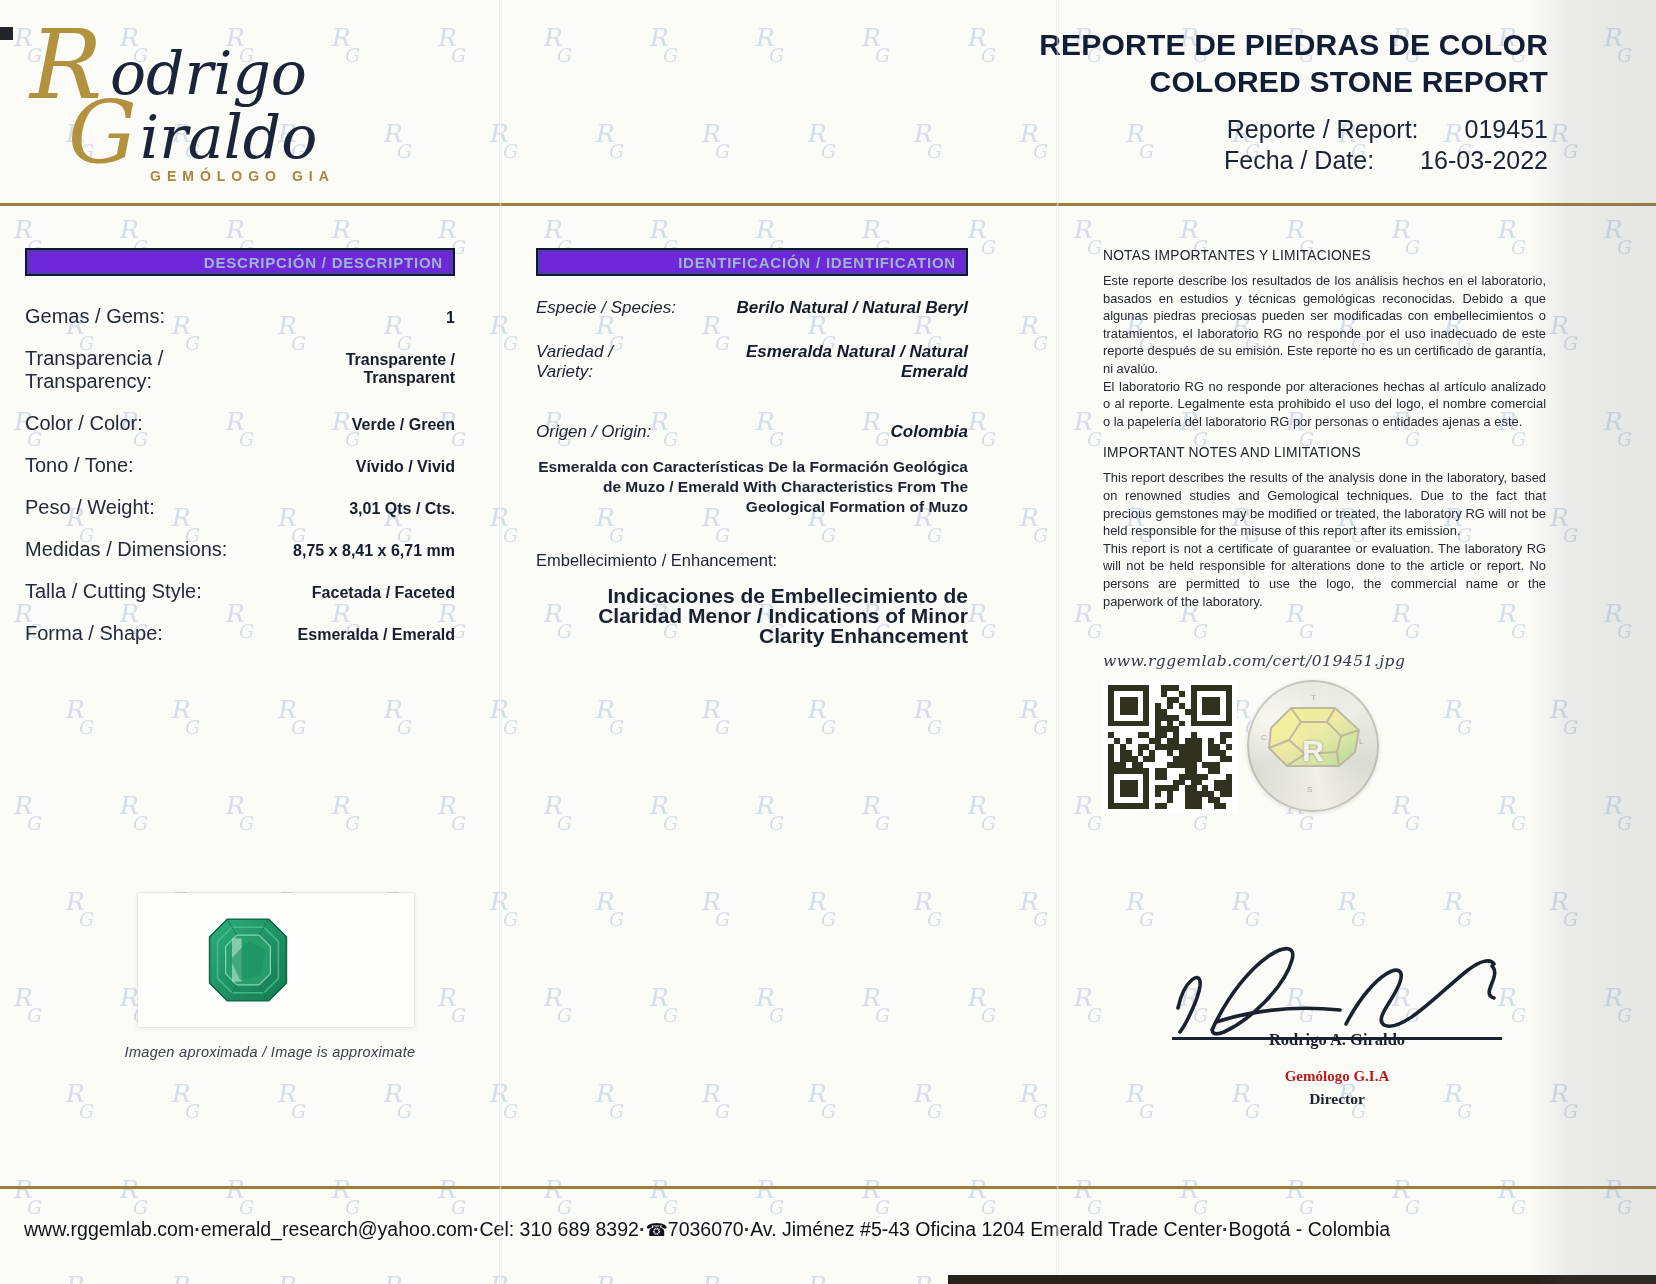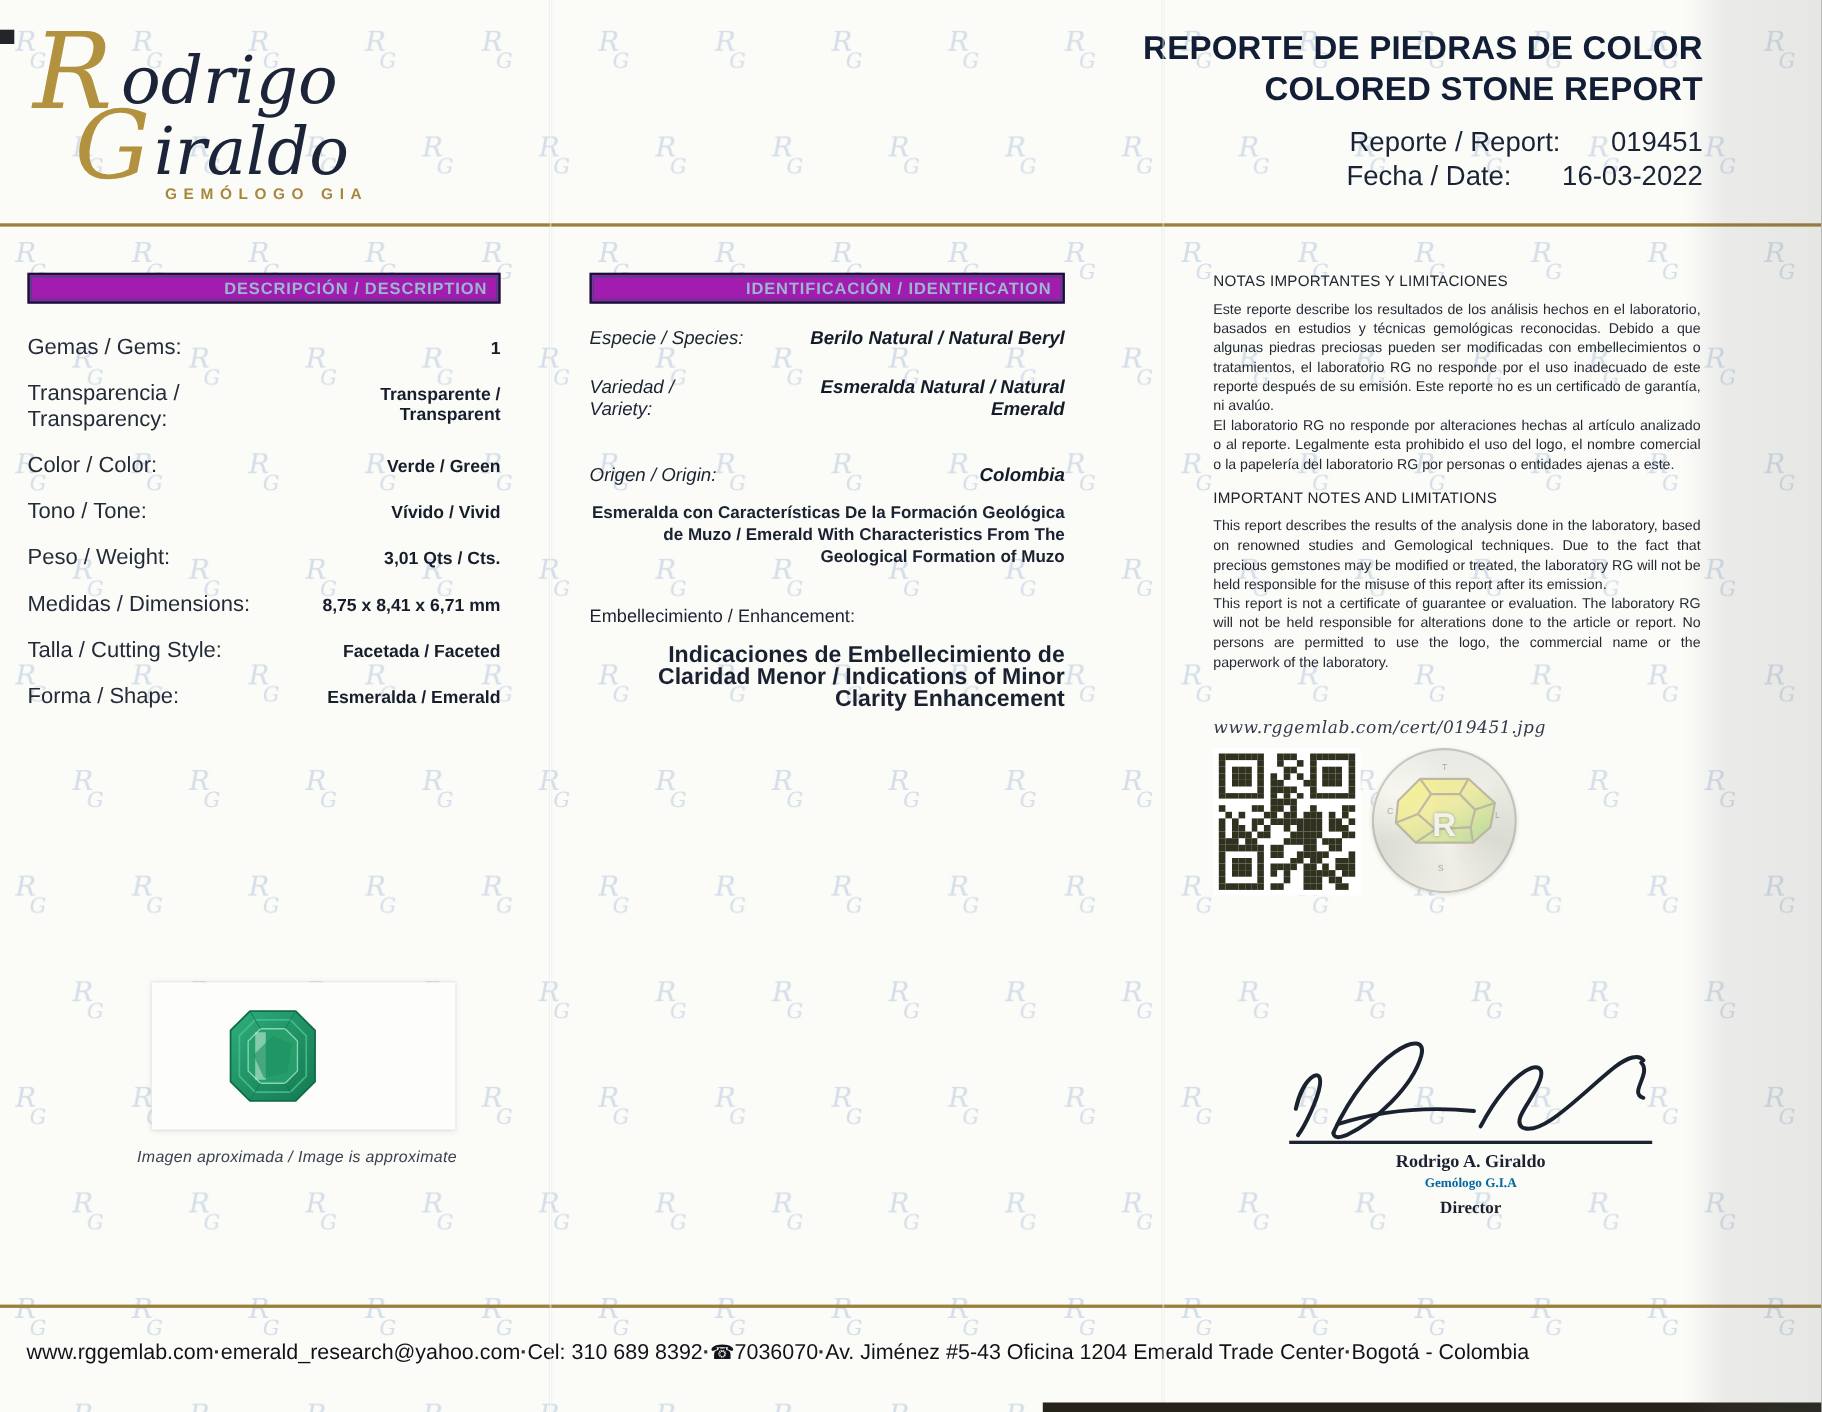--- a/index.html
+++ b/index.html
@@ -22,21 +22,21 @@
   .logo{position:absolute;left:22px;top:10px;z-index:2;}
   .logo-tagline{position:absolute;left:128px;top:158px;color:#a8873d;font-size:14px;font-weight:bold;letter-spacing:6px;}
   .title-block{position:absolute;right:108px;top:26px;text-align:right;z-index:2;}
   .title-line{font-size:30px;font-weight:bold;color:#121d36;line-height:37px;letter-spacing:0.2px;}
   .report-row{display:flex;justify-content:flex-end;gap:46px;font-size:25px;color:#1a2335;line-height:31px;font-weight:500;}
   .gold-line-top{position:absolute;left:0;top:203px;width:1656px;height:3px;background:#9b7f3c;z-index:2;}
 
   
   .col{position:absolute;top:248px;z-index:2;}
   .section-bar{
-    height:24px;background:#a21caf;border:2px solid #0e1830;outline:1px solid #3a4d77;outline-offset:-4px;
+    height:24px;background:#6d28d9;border:2px solid #0e1830;outline:1px solid #3a4d77;outline-offset:-4px;
     display:flex;align-items:center;justify-content:flex-end;padding-right:10px;
     color:#9db6cf;font-size:15px;font-weight:bold;letter-spacing:0.8px;
   }
   
   .desc-col{left:25px;width:430px;}
   .kv-row{display:flex;justify-content:space-between;align-items:baseline;margin-top:19px;}
   .kv-label{font-size:20px;color:#232a38;}
   .kv-value{font-size:16px;font-weight:bold;color:#161d2b;text-align:right;}
   .photo{position:absolute;left:138px;top:893px;width:276px;height:134px;background:#fdfdfc;
     box-shadow:0 0 0 1px rgba(0,0,0,0.04), 0 1px 6px rgba(0,0,0,0.10);z-index:2;}
@@ -67,22 +67,22 @@
       radial-gradient(circle at 35% 30%, rgba(255,255,255,0.55), rgba(255,255,255,0) 55%),
       conic-gradient(from 210deg, #e6e6df, #d8dbd1 40deg, #f2f0e7 90deg, #dfe1d9 140deg, #ebece4 200deg, #dadcd4 260deg, #f0eee6 320deg, #e6e6df);
     box-shadow:inset 0 0 0 2px rgba(160,160,148,0.5), 0 1px 4px rgba(0,0,0,0.12);}
   .seal svg{position:absolute;inset:0;}
   .seal-letter{position:absolute;left:0;top:54px;width:100%;text-align:center;
     font-size:30px;font-weight:bold;color:rgba(250,250,245,0.9);text-shadow:0 0 3px rgba(150,150,140,0.9);}
 
   
   .sig-block{position:absolute;left:1150px;top:930px;width:400px;z-index:2;}
   .sig-line{position:absolute;left:22px;top:107px;width:330px;height:0;border-bottom:3px solid #1b2233;}
-  .sig-name{position:absolute;left:22px;top:116px;width:330px;text-align:center;font-size:16.5px;font-weight:bold;color:#1a212f;font-family:"Liberation Serif", serif;}
-  .sig-title{position:absolute;left:22px;top:138px;width:330px;text-align:center;font-size:12px;font-weight:bold;color:#0369a1;font-family:"Liberation Serif", serif;}
+  .sig-name{position:absolute;left:22px;top:100px;width:330px;text-align:center;font-size:16.5px;font-weight:bold;color:#1a212f;font-family:"Liberation Serif", serif;}
+  .sig-title{position:absolute;left:22px;top:138px;width:330px;text-align:center;font-size:15px;font-weight:bold;color:#b91c1c;font-family:"Liberation Serif", serif;}
   .sig-role{position:absolute;left:22px;top:160px;width:330px;text-align:center;font-size:15.5px;font-weight:bold;color:#1a212f;font-family:"Liberation Serif", serif;}
 
   
   .gold-line-bottom{position:absolute;left:0;top:1186px;width:1656px;height:3px;background:#9b7f3c;z-index:2;}
   .footer{position:absolute;left:24px;top:1218px;width:1614px;z-index:2;display:flex;align-items:baseline;
     font-size:19.5px;color:#101319;white-space:nowrap;font-weight:500;}
   .footer .dot{color:#30343c;font-weight:bold;}
   .phone-icon{font-size:18px;}
 </style>
 </head>

